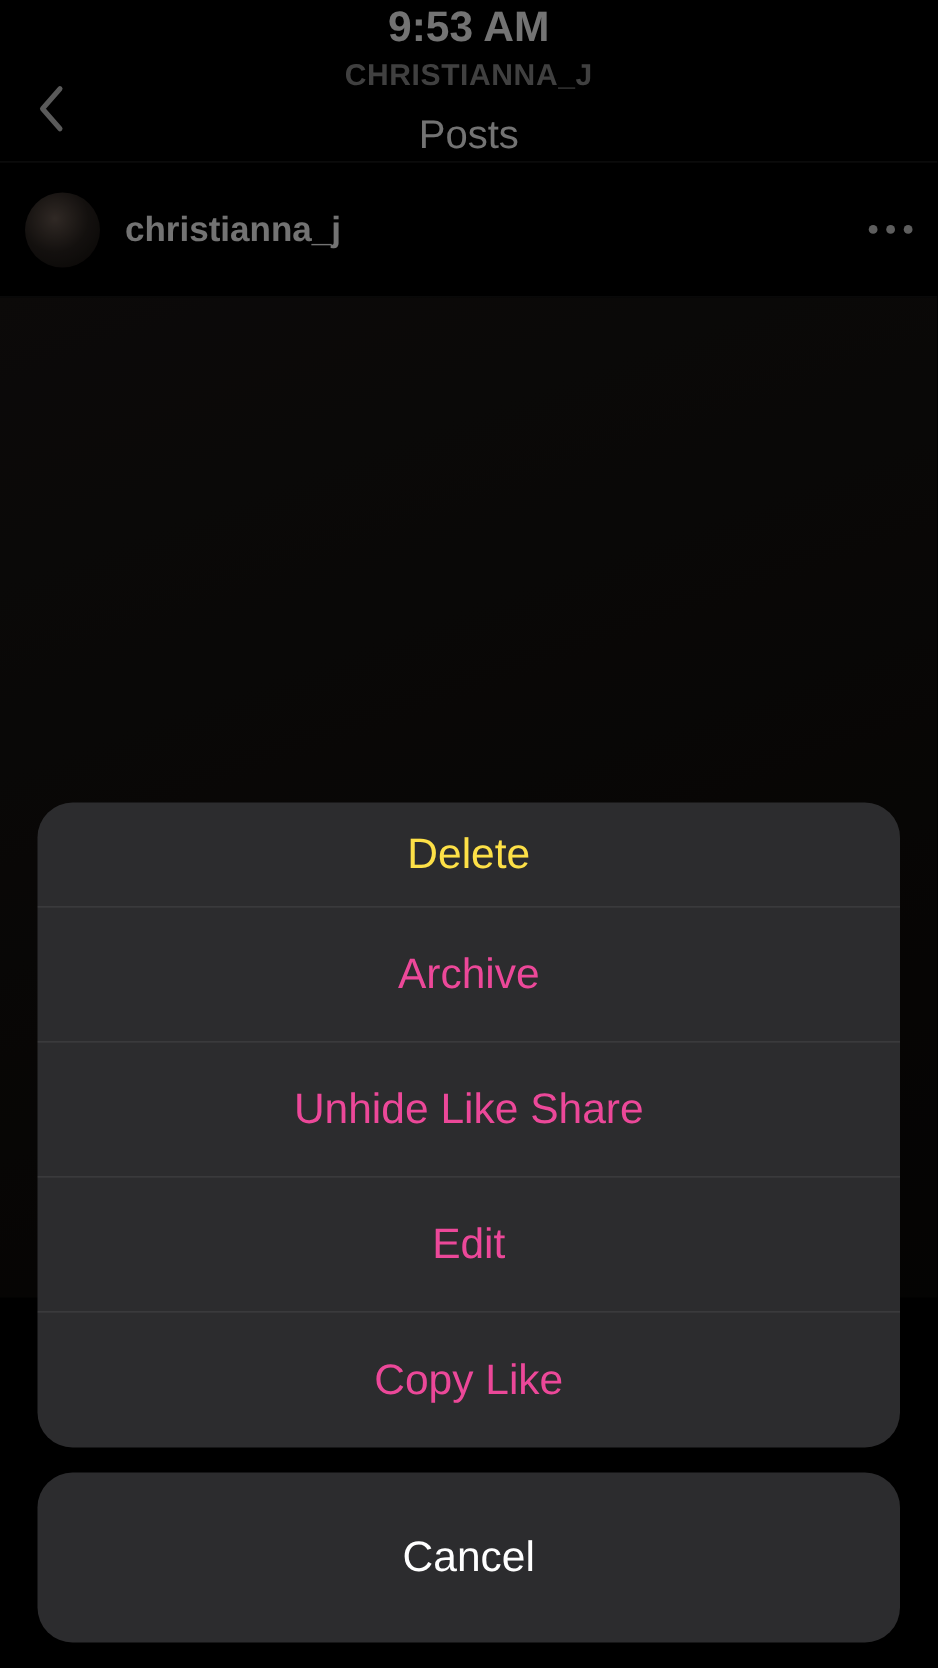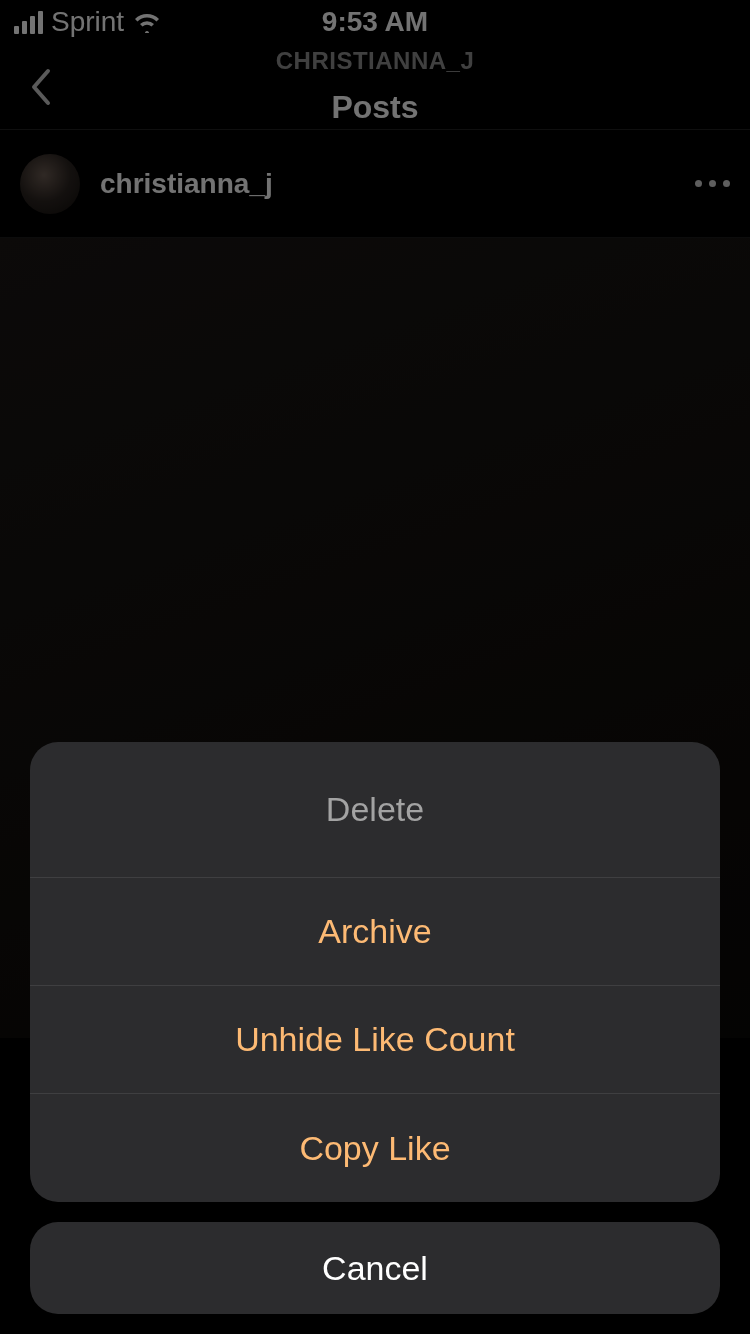--- a/index.html
+++ b/index.html
@@ -28,21 +28,21 @@
     .status-left, .status-right {
       display: flex;
       align-items: center;
       gap: 8px;
     }
     .status-center {
       position: absolute;
       left: 50%;
       transform: translateX(-50%);
       font-weight: 600;
-      font-size: 28px;
+      font-size: 34px;
     }
     .signal-bars {
       display: flex;
       align-items: flex-end;
       gap: 3px;
     }
     .signal-bars span { width: 5px; background: #fff; display: block; border-radius:1px;}
     .signal-bars span:nth-child(1){height:8px;}
     .signal-bars span:nth-child(2){height:13px;}
     .signal-bars span:nth-child(3){height:18px;}
@@ -95,21 +95,21 @@
       line-height:1.1;
     }
     .nav-sub {
       font-size: 24px;
       font-weight:700;
       color:#8e8e8e;
       letter-spacing:0.5px;
     }
     .nav-main {
       font-size: 32px;
-      font-weight:700;
+      font-weight:400;
       margin-top:15px;
     }
 
     
     .post-header {
       height: 108px;
       display:flex;
       align-items:center;
       padding: 0 20px;
       gap: 20px;
@@ -147,58 +147,44 @@
       border-radius: 28px;
       overflow:hidden;
     }
     .sheet-item {
       height: 108px;
       display:flex;
       align-items:center;
       justify-content:center;
       font-size: 34px;
       font-weight:400;
-      color:#fdba74;
+      color:#ec4899;
       border-bottom: 1px solid #3f3f41;
     }
     .sheet-item:last-child { border-bottom:none; }
-    .sheet-item.destructive { color:#a3a3a3; font-weight:500; height:136px;}
+    .sheet-item.destructive { color:#fde047; font-weight:500; height:84px;}
     .cancel-sheet {
       margin-top: 20px;
       background: #2c2c2e;
       border-radius: 28px;
-      height: 92px;
+      height: 136px;
       display:flex;
       align-items:center;
       justify-content:center;
       font-size: 34px;
       font-weight:500;
       color:#fff;
     }
   </style>
 </head>
 <body>
 
 <div class="dim">
 
   <div class="status-bar">
-    <div class="status-left">
-      <div class="signal-bars">
-        <span></span>
-          <span></span>
-          <span></span>
-          <span></span>
-      </div>
-      <span>Sprint</span>
-      <span class="wifi-icon">
-        <svg width="30" height="22" viewBox="0 0 30 22">
-            <path d="M15 20 a2 2 0 1 0 0.001 0 M8 13 a10 10 0 0 1 14 0 l-2.5 2.5 a6.5 6.5 0 0 0 -9 0 z M3 8 a17 17 0 0 1 24 0 l-2.5 2.5 a13.5 13.5 0 0 0 -19 0 z" fill="#fff"></path>
-          </svg>
-      </span>
-    </div>
     <div class="status-center">9:53 AM</div>
   </div>
 
   <div class="nav-header">
     <div class="back-btn">
       <svg width="24" height="40" viewBox="0 0 24 40">
           <path d="M20 4 L6 20 L20 36" stroke="#c7c7c7" stroke-width="4" fill="none" stroke-linecap="round" stroke-linejoin="round"></path>
         </svg>
     </div>
     <div class="nav-titles">
@@ -218,17 +204,18 @@
   </div>
 
   <div class="post-image"></div>
 
 </div>
 
 <div class="sheet-container">
   <div class="sheet">
     <div class="sheet-item destructive">Delete</div>
     <div class="sheet-item">Archive</div>
-    <div class="sheet-item">Unhide Like Count</div>
+    <div class="sheet-item">Unhide Like Share</div>
+    <div class="sheet-item">Edit</div>
     <div class="sheet-item">Copy Like</div>
   </div>
   <div class="cancel-sheet">Cancel</div>
 </div>
 
 </body></html>

